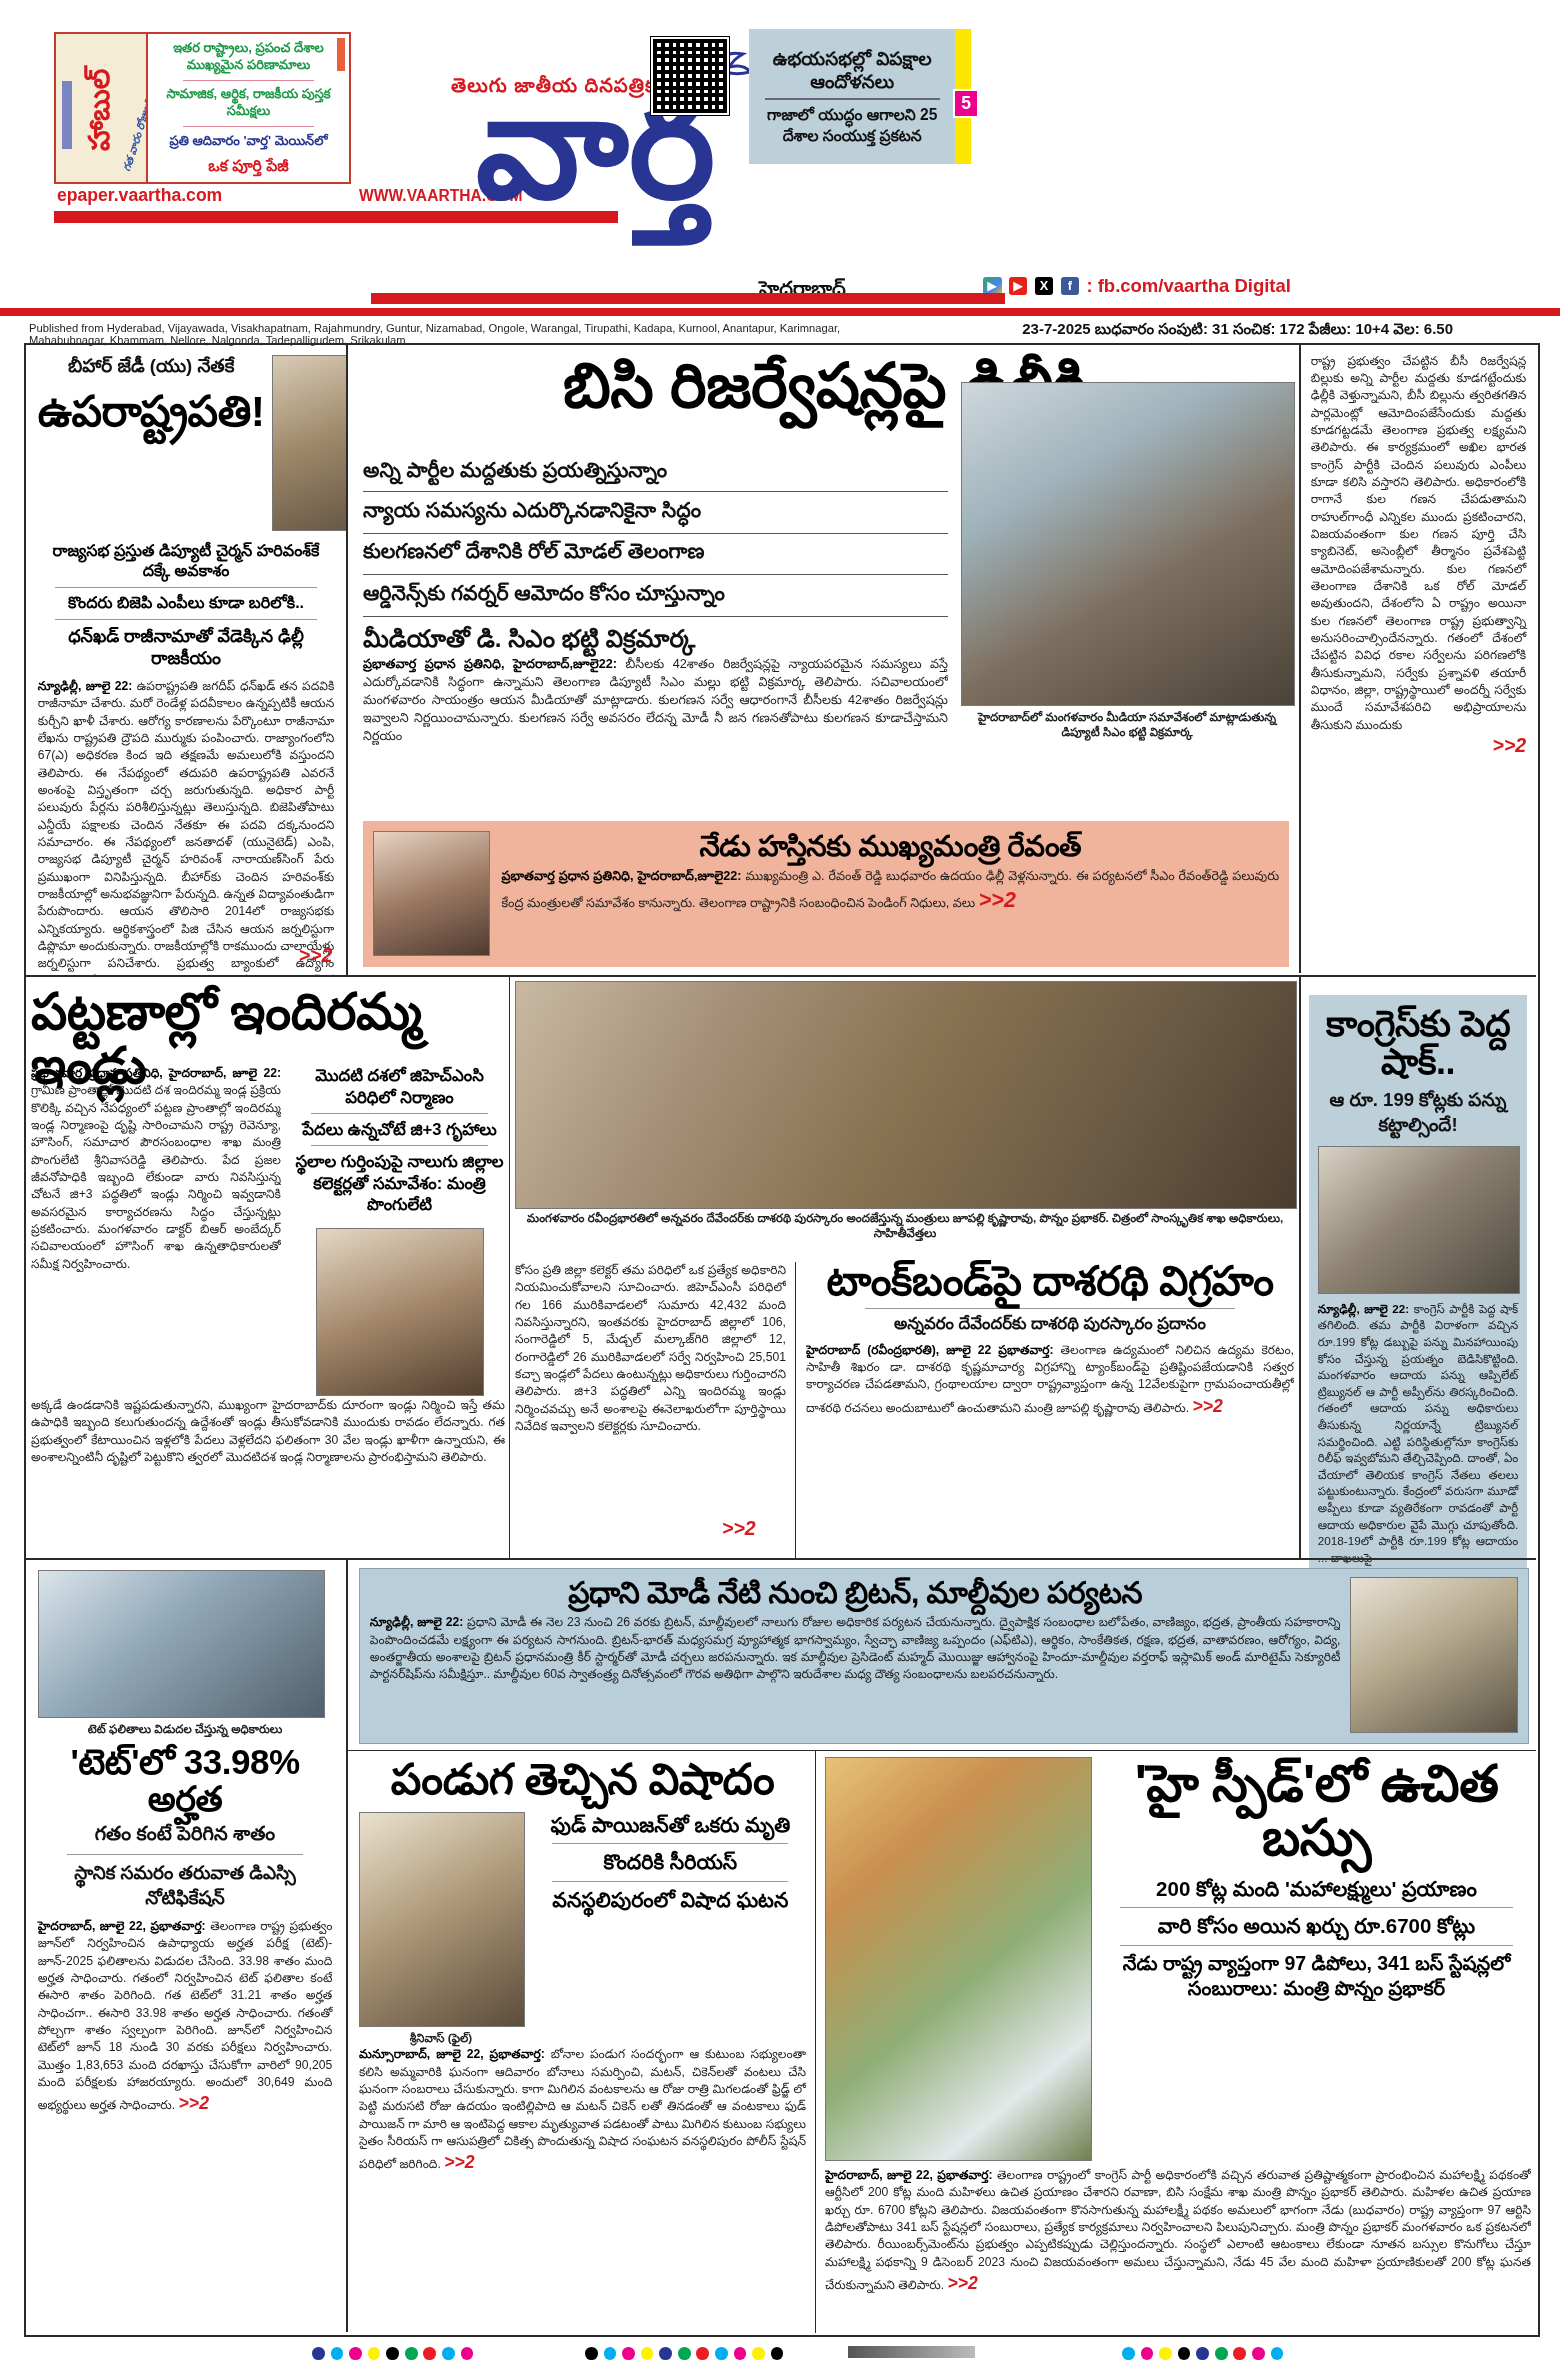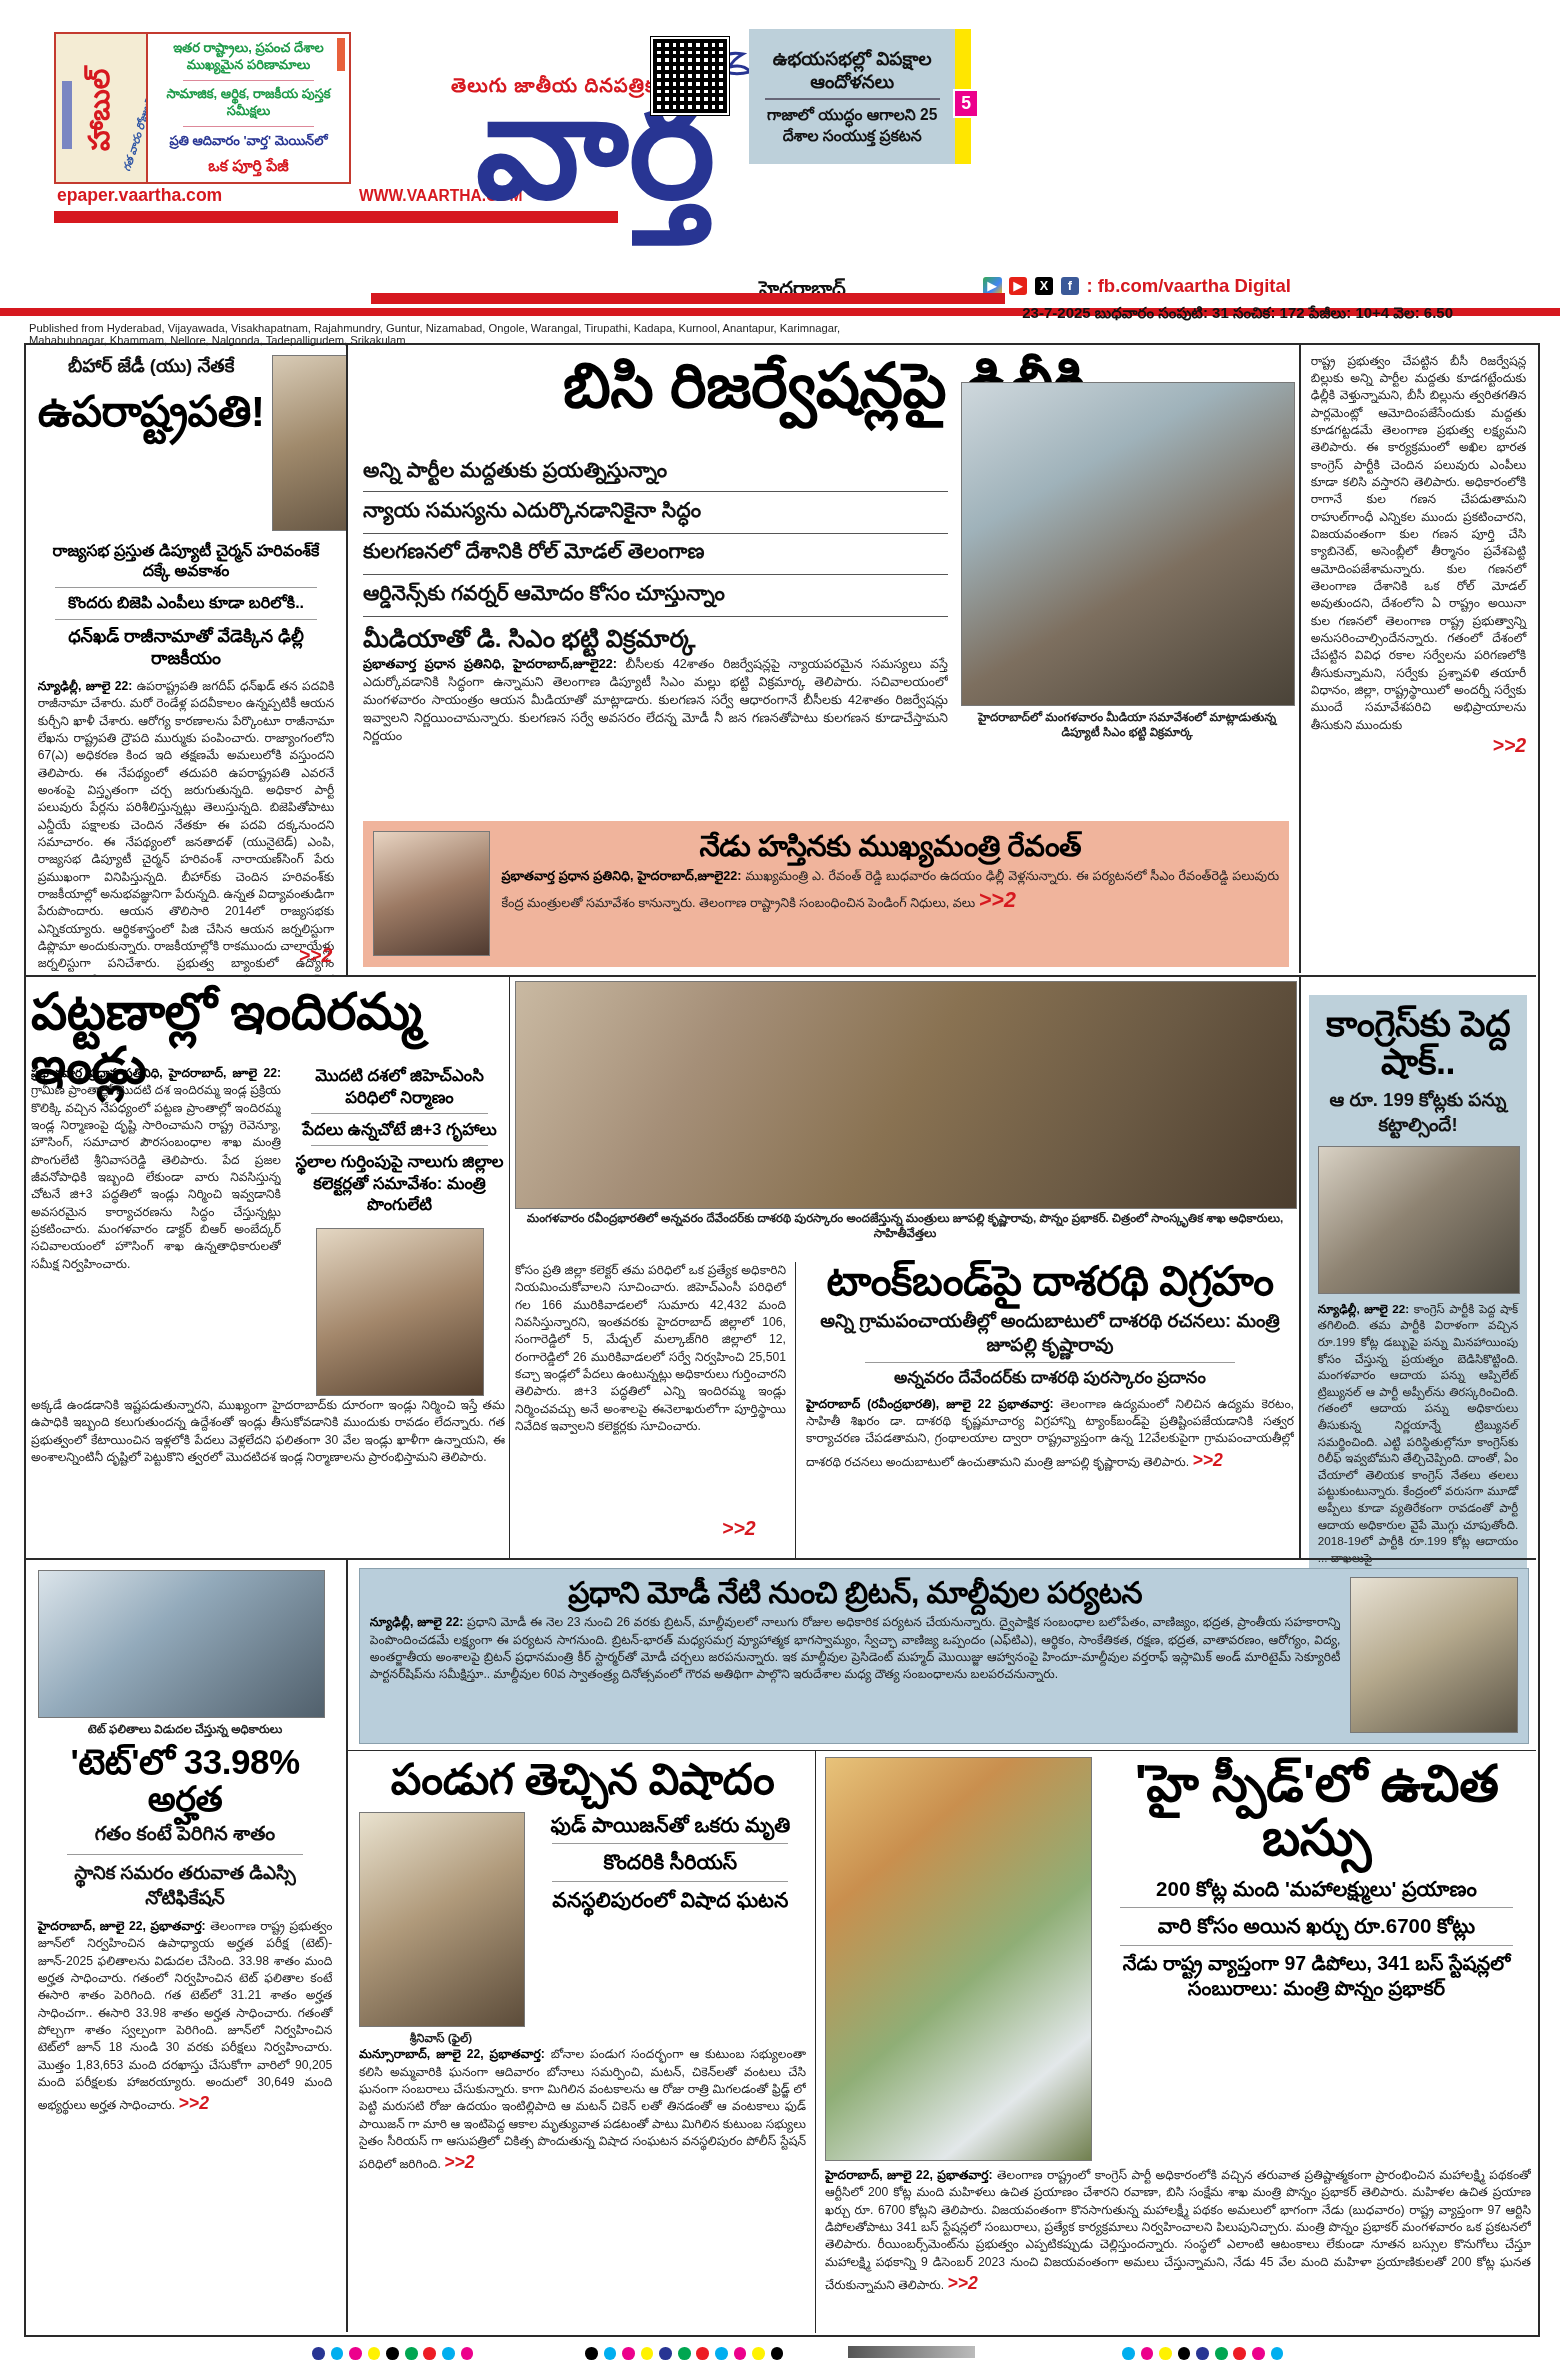--- a/index.html
+++ b/index.html
@@ -83,21 +83,21 @@
     <span class="soc-ic" style="background:#e62117;">▶</span>
     <span class="soc-ic" style="background:#000;">X</span>
     <span class="soc-ic" style="background:#3b5998;">f</span>
     <span class="red bold" style="font-size:18.5px;vertical-align:middle;">: fb.com/vaartha Digital</span>
   </div>
 
   <div class="abs" style="left:371px;top:293px;width:634px;height:10.7px;background:#d6181f;"></div>
   <div class="abs" style="left:0;top:308px;width:1560px;height:7.8px;background:#d6181f;"></div>
 
   <div class="abs" style="left:29px;top:322px;width:819px;font-size:11.2px;color:#222;">Published from Hyderabad, Vijayawada, Visakhapatnam, Rajahmundry, Guntur, Nizamabad, Ongole, Warangal, Tirupathi, Kadapa, Kurnool, Anantapur,  Karimnagar, Mahabubnagar, Khammam, Nellore, Nalgonda, Tadepalligudem, Srikakulam</div>
-  <div class="abs bold" style="left:878px;top:304px;width:575px;font-size:15px;text-align:right;">23-7-2025 బుధవారం సంపుటి: 31 సంచిక: 172 పేజీలు: 10+4 వెల: 6.50</div>
+  <div class="abs bold" style="left:878px;top:320px;width:575px;font-size:15px;text-align:right;">23-7-2025 బుధవారం సంపుటి: 31 సంచిక: 172 పేజీలు: 10+4 వెల: 6.50</div>
 
   <div id="content-frame" class="abs" style="left:24.4px;top:343px;width:1512px;height:1990px;"></div>
 
   <div class="abs" style="left:26px;top:345px;width:322px;height:630px;border-right:2px solid #2a2a2a;padding:9.8px 11.7px;box-sizing:border-box;overflow:hidden;">
     <div style="display:flex;gap:7.8px;">
       <div style="flex:1;">
         <div class="bold ctr" style="font-size:18.5px;">బీహార్ జేడీ (యు) నేతకే</div>
         <div class="headline ctr" style="font-size:43px;margin-top:7.8px;">ఉపరాష్ట్రపతి!</div>
       </div>
       <div class="photo" style="width:125px;height:174px;flex:none;background:linear-gradient(160deg,#d8cbb6,#a08a6c 45%,#5e4f3e);"></div>
@@ -183,21 +183,20 @@
   <div class="abs photo" style="left:515px;top:981px;width:780px;height:226px;background:linear-gradient(120deg,#c9b9a2 0%,#a58f78 25%,#897252 50%,#6b5a44 75%,#4b3d2e 100%);"></div>
   <div class="abs caption" style="left:515px;top:1211px;width:780px;">మంగళవారం రవీంద్రభారతిలో అన్నవరం దేవేందర్‌కు దాశరథి పురస్కారం అందజేస్తున్న మంత్రులు జూపల్లి కృష్ణారావు, పొన్నం ప్రభాకర్. చిత్రంలో సాంస్కృతిక శాఖ అధికారులు, సాహితీవేత్తలు</div>
 
   <div class="abs body-txt" style="left:515px;top:1262px;width:271px;height:289px;overflow:hidden;">కోసం ప్రతి జిల్లా కలెక్టర్ తమ పరిధిలో ఒక ప్రత్యేక అధికారిని నియమించుకోవాలని సూచించారు. జిహెచ్ఎంసీ పరిధిలో గల 166 మురికివాడలలో సుమారు 42,432 మంది నివసిస్తున్నారని, ఇంతవరకు హైదరాబాద్ జిల్లాలో 106, సంగారెడ్డిలో 5, మేడ్చల్ మల్కాజ్‌గిరి జిల్లాలో 12, రంగారెడ్డిలో 26 మురికివాడలలో సర్వే నిర్వహించి 25,501 కచ్చా ఇండ్లలో పేదలు ఉంటున్నట్లు అధికారులు గుర్తించారని తెలిపారు. జి+3 పద్ధతిలో ఎన్ని ఇందిరమ్మ ఇండ్లు నిర్మించవచ్చు అనే అంశాలపై ఈనెలాఖరులోగా పూర్తిస్థాయి నివేదిక ఇవ్వాలని కలెక్టర్లకు సూచించారు.</div>
   <div class="abs jump" style="left:722px;top:1517px;">&gt;&gt;2</div>
 
   <div class="abs vline" style="left:795px;top:1262px;height:296px;border-left-width:1.5px;"></div>
 
   <div class="abs" style="left:806px;top:1260px;width:488px;height:298px;overflow:hidden;">
     <div class="headline ctr" style="font-size:41px;">టాంక్‌బండ్‌పై దాశరథి విగ్రహం</div>
-    <div class="bold ctr" style="font-size:18.5px;margin-top:5.9px;line-height:1.3;">అన్ని గ్రామపంచాయతీల్లో అందుబాటులో దాశరథి రచనలు: మంత్రి జూపల్లి కృష్ణారావు</div>
     <div style="border-top:1px solid #999;margin:4.9px 59px;"></div>
     <div class="bold ctr" style="font-size:16.6px;">అన్నవరం దేవేందర్‌కు దాశరథి పురస్కారం ప్రదానం</div>
     <div class="body-txt" style="margin-top:4.9px;">
       <span class="dateline">హైదరాబాద్ (రవీంద్రభారతి), జూలై 22 ప్రభాతవార్త:</span>
       <span>తెలంగాణ ఉద్యమంలో నిలిచిన ఉద్యమ కెరటం, సాహితీ శిఖరం డా. దాశరథి కృష్ణమాచార్య విగ్రహాన్ని ట్యాంక్‌బండ్‌పై ప్రతిష్టింపజేయడానికి సత్వర కార్యాచరణ చేపడతామని, గ్రంథాలయాల ద్వారా రాష్ట్రవ్యాప్తంగా ఉన్న 12వేలకుపైగా గ్రామపంచాయతీల్లో దాశరథి రచనలు అందుబాటులో ఉంచుతామని మంత్రి జూపల్లి కృష్ణారావు తెలిపారు.</span>
       <span class="jump" style="font-size:17.6px;">&gt;&gt;2</span>
     </div>
   </div>
 
   <div class="abs hline" style="left:24.4px;top:1558px;width:1512px;"></div>

